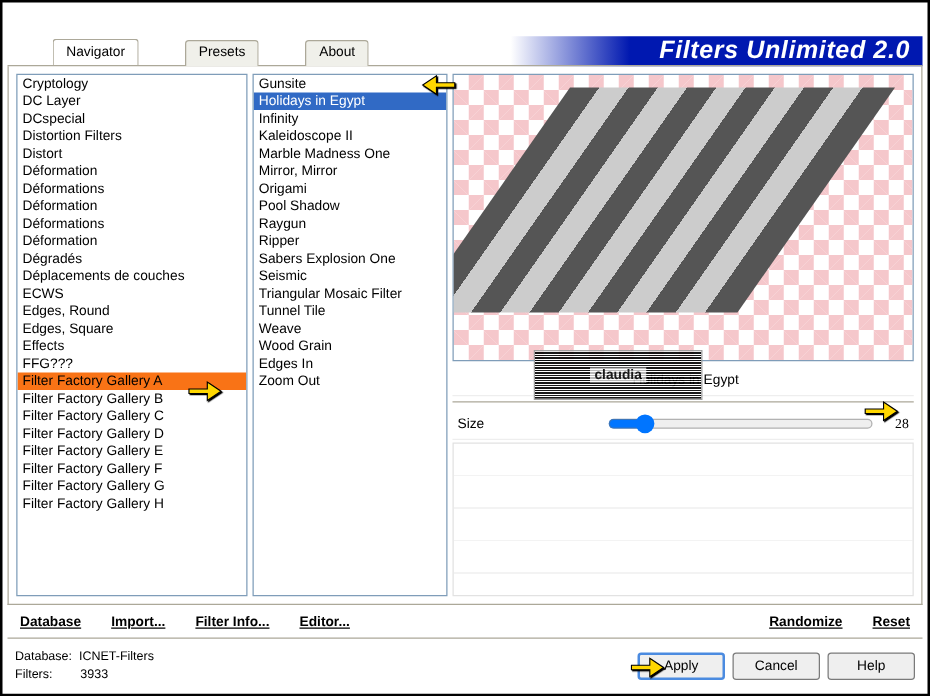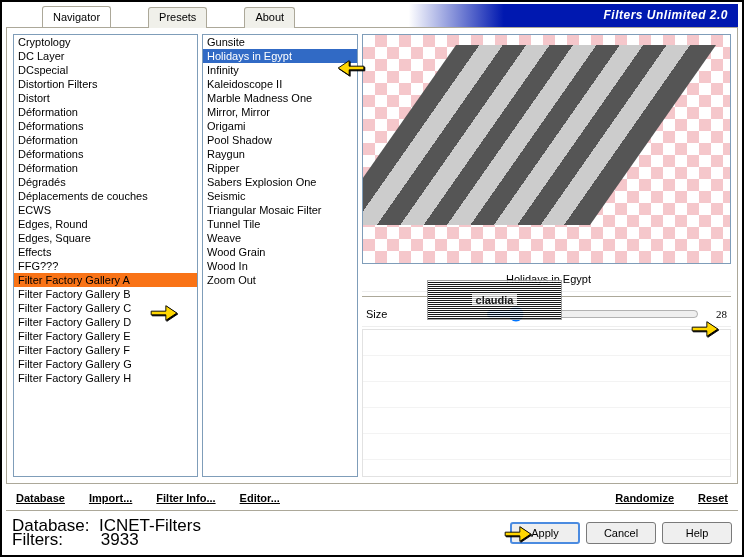--- a/index.html
+++ b/index.html
@@ -1,18 +1,18 @@
 <!DOCTYPE html>
 <html><head>
 <meta charset="utf-8">
 <style>
 * { box-sizing: border-box; margin: 0; padding: 0; }
 body { font-family: Tahoma, Arial, sans-serif; font-size: 11px; background: #fff; width: 744px; height: 557px; border: 2px solid #000; overflow: hidden; position: relative; }
 .outer { padding: 2px 4px 4px 4px; height: 100%; display: flex; flex-direction: column; }
-.titlebar { text-align: right; font-size: 12px; font-weight: bold; font-style: italic; color: #fff; background: linear-gradient(90deg, #fff 0%, #fff 55%, #0018b0 68%, #0018b0 100%); padding: 0 10px 2px 0; height: 24px; line-height: 22px; letter-spacing: 0.5px; }
+.titlebar { text-align: right; font-size: 20px; font-weight: bold; font-style: italic; color: #fff; background: linear-gradient(90deg, #fff 0%, #fff 55%, #0018b0 68%, #0018b0 100%); padding: 0 10px 2px 0; height: 24px; line-height: 22px; letter-spacing: 0.5px; margin-top: 25px; }
 .tabbar { display: flex; border-bottom: 1px solid #aca899; position: relative; height: 22px; margin-top: -22px; }
 .tab { padding: 3px 10px; border: 1px solid #aca899; border-bottom: none; background: #f0f0ea; border-radius: 3px 3px 0 0; margin-right: 1px; cursor: pointer; position: relative; top: 1px; margin-left: 36px; }
 .tab.active { background: #fff; top: 0; padding-top: 4px; }
 .content { display: flex; flex: 1; border: 1px solid #aca899; border-top: none; padding: 6px; gap: 4px; min-height: 0; }
 .listcol { display: flex; flex-direction: column; width: 185px; }
 .listcol2 { width: 156px; }
 .listbox { flex: 1; border: 1px solid #7f9db9; background: #fff; overflow-y: scroll; overflow-x: hidden; }
 .listbox::-webkit-scrollbar { width: 16px; }
 .listbox::-webkit-scrollbar-track { background: #f1efe2; }
 .listbox::-webkit-scrollbar-thumb { background: #cdc7b5; border: 1px solid #aca899; }
@@ -35,21 +35,21 @@
 .param-row { display: flex; align-items: center; padding: 2px 4px; border-bottom: 1px solid #eee; min-height: 26px; }
 .param-row .plabel { width: 120px; }
 .slider-wrap { flex: 1; display: flex; align-items: center; }
 .slider { flex: 1; }
 .pval { width: 28px; text-align: right; font-family: Liberation Serif, serif; }
 .paramspace { flex: 1; background: repeating-linear-gradient(#fff, #fff 25px, #f3f3f3 25px, #f3f3f3 26px); border: 1px solid #e2e2e2; }
 .btnrow { display: flex; gap: 4px; padding: 4px 0 0 0; }
 .linkbtn { border: none; background: none; font-size: 11px; text-decoration: underline; cursor: pointer; padding: 4px 10px; font-weight: bold; }
 .btnrow .spacer { flex: 1; }
 .bottombar { display: flex; align-items: center; padding: 6px 6px 4px 6px; gap: 6px; }
-.infoblock { flex: 1; font-size: 17px; line-height: 14px; }
+.infoblock { flex: 1; font-size: 10px; line-height: 14px; }
 .winbtn { min-width: 70px; height: 22px; border: 1px solid #7a7a7a; background: #efefef; cursor: pointer; font-size: 11px; border-radius: 3px; }
 .winbtn.primary { border: 2px solid #4b8be0; }
 .pointer { position: absolute; width: 30px; height: 22px; z-index: 60; pointer-events: none; }
 .pointer svg { width: 100%; height: 100%; filter: drop-shadow(1px 1px 0 #000); }
 hr.sep { border: none; border-top: 1px solid #aca899; margin: 2px 0; }
 </style>
 </head>
 <body>
 
 <div class="outer">
@@ -104,21 +104,21 @@
           <div class="li">Origami</div>
           <div class="li">Pool Shadow</div>
           <div class="li">Raygun</div>
           <div class="li">Ripper</div>
           <div class="li">Sabers Explosion One</div>
           <div class="li">Seismic</div>
           <div class="li">Triangular Mosaic Filter</div>
           <div class="li">Tunnel Tile</div>
           <div class="li">Weave</div>
           <div class="li">Wood Grain</div>
-          <div class="li">Wood In</div>
+          <div class="li">Edges In</div>
           <div class="li">Zoom Out</div>
         </div>
     </div>
 
     <div class="rightcol">
       <div class="preview">
         <div class="checker"></div>
         <div class="shape"></div>
       </div>
       <div class="param-row">

